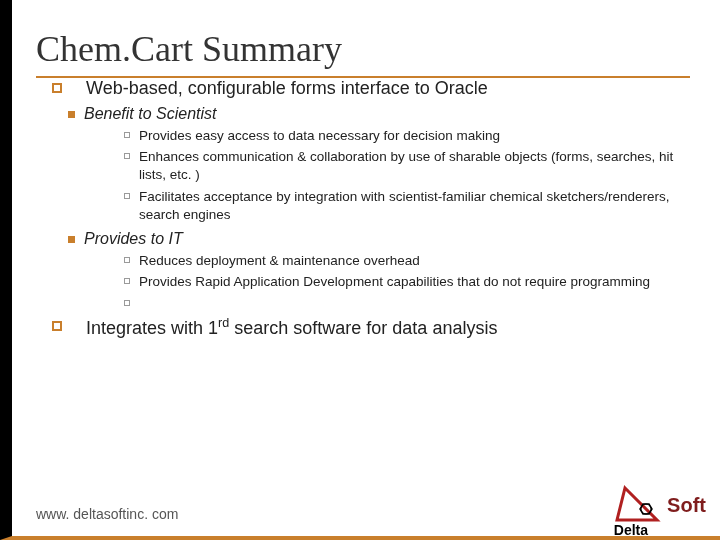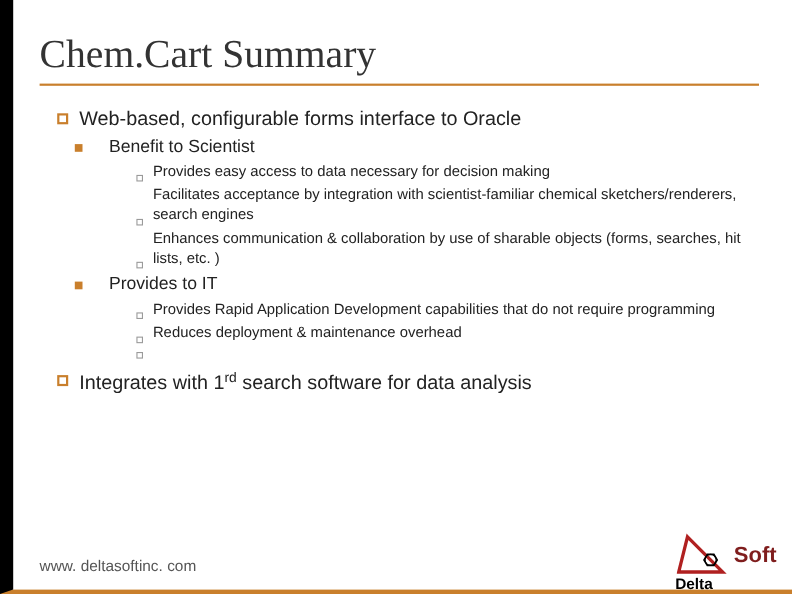--- a/index.html
+++ b/index.html
@@ -11,32 +11,32 @@
     position: relative;
     padding: 28px 30px 0 24px;
   }
   .title {
     font-family: "Times New Roman", Times, serif;
     font-size: 36px;
     color: #333;
     font-weight: normal;
     border-bottom: 2px solid #c97f2c;
     padding-bottom: 6px;
-    margin-bottom: 20px;
+    margin-bottom: 0;
   }
   .lvl1 { margin-left: 4px; margin-bottom: 10px; }
-  .lvl1-row { display: flex; align-items: flex-start; gap: 10px; padding-left: 12px; }
+  .lvl1-row { display: flex; align-items: flex-start; gap: 24px; padding-left: 12px; }
   .lvl1-bullet { width: 10px; height: 10px; border: 2px solid #c97f2c; background: #fff; margin-top: 5px; flex-shrink: 0; }
   .lvl1-text { font-size: 18px; color: #222; }
   .lvl2 { margin-left: 28px; margin-top: 6px; margin-bottom: 4px; }
-  .lvl2-row { display: flex; align-items: flex-start; gap: 24px; }
+  .lvl2-row { display: flex; align-items: flex-start; gap: 9px; font-style: italic; }
   .lvl2-bullet { width: 7px; height: 7px; background: #c97f2c; margin-top: 6px; flex-shrink: 0; }
   .lvl2-text { font-size: 16px; color: #222; }
   .lvl3 { margin-left: 56px; margin-top: 4px; }
-  .lvl3-row { display: flex; align-items: flex-end; gap: 9px; margin-bottom: 3px; }
+  .lvl3-row { display: flex; align-items: flex-start; gap: 9px; margin-bottom: 3px; }
   .lvl3-bullet { width: 6px; height: 6px; border: 1.5px solid #9a9a9a; background: #fff; margin-top: 5px; flex-shrink: 0; }
   .lvl3-text { font-size: 13.5px; color: #222; line-height: 1.35; }
   .footer {
     position: absolute;
     left: 24px; bottom: 14px;
     font-size: 14px; color: #555;
   }
   .logo {
     position: absolute;
     right: 14px; bottom: 10px;
@@ -66,42 +66,42 @@
         <div class="lvl2-bullet"></div>
         <div class="lvl2-text">Benefit to Scientist</div>
       </div>
       <div class="lvl3">
         <div class="lvl3-row">
           <div class="lvl3-bullet"></div>
           <div class="lvl3-text">Provides easy access to data necessary for decision making</div>
         </div>
         <div class="lvl3-row">
           <div class="lvl3-bullet"></div>
-          <div class="lvl3-text">Facilitates acceptance by integration with scientist-familiar chemical sketchers/renderers, search engines</div>
+          <div class="lvl3-text">Enhances communication &amp; collaboration by use of sharable objects (forms, searches, hit lists, etc. )</div>
         </div>
         <div class="lvl3-row">
           <div class="lvl3-bullet"></div>
-          <div class="lvl3-text">Enhances communication &amp; collaboration by use of sharable objects (forms, searches, hit lists, etc. )</div>
+          <div class="lvl3-text">Facilitates acceptance by integration with scientist-familiar chemical sketchers/renderers, search engines</div>
         </div>
       </div>
     </div>
 
     <div class="lvl2">
       <div class="lvl2-row">
         <div class="lvl2-bullet"></div>
         <div class="lvl2-text">Provides to IT</div>
       </div>
       <div class="lvl3">
         <div class="lvl3-row">
           <div class="lvl3-bullet"></div>
-          <div class="lvl3-text">Provides Rapid Application Development capabilities that do not require programming</div>
+          <div class="lvl3-text">Reduces deployment &amp; maintenance overhead</div>
         </div>
         <div class="lvl3-row">
           <div class="lvl3-bullet"></div>
-          <div class="lvl3-text">Reduces deployment &amp; maintenance overhead</div>
+          <div class="lvl3-text">Provides Rapid Application Development capabilities that do not require programming</div>
         </div>
         <div class="lvl3-row">
           <div class="lvl3-bullet"></div>
         </div>
       </div>
     </div>
   </div>
 
   <div class="lvl1">
     <div class="lvl1-row">

